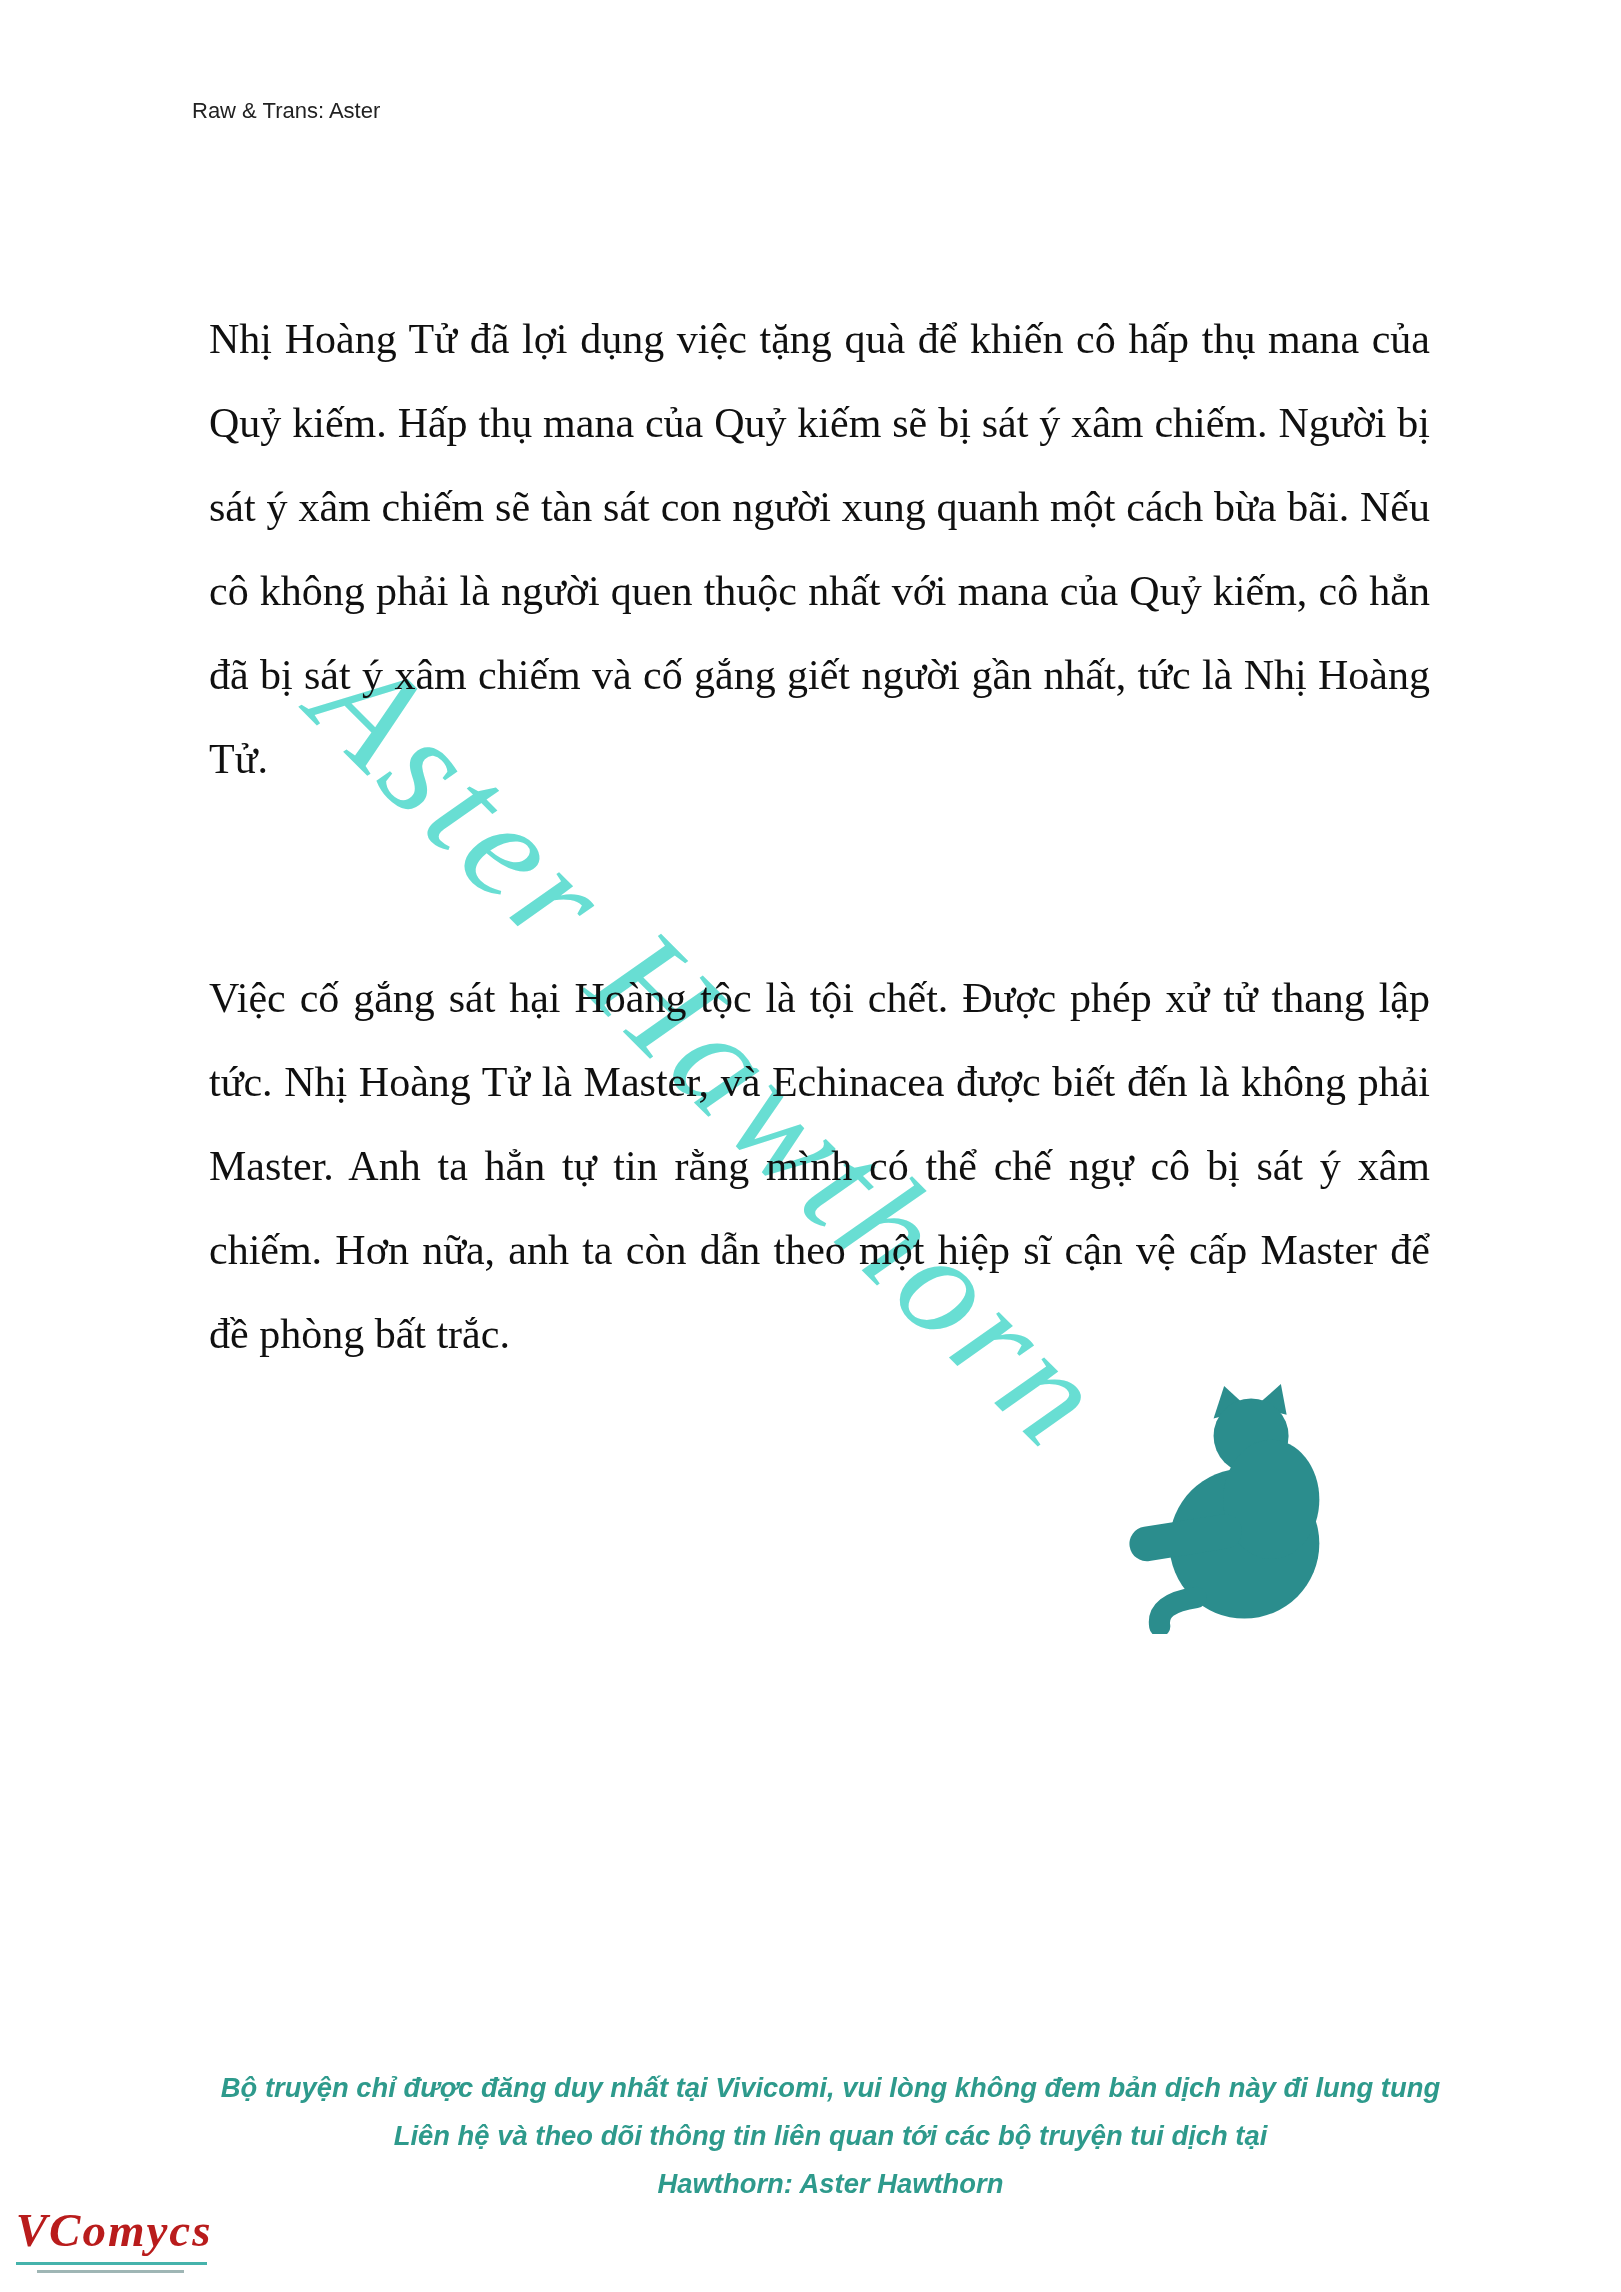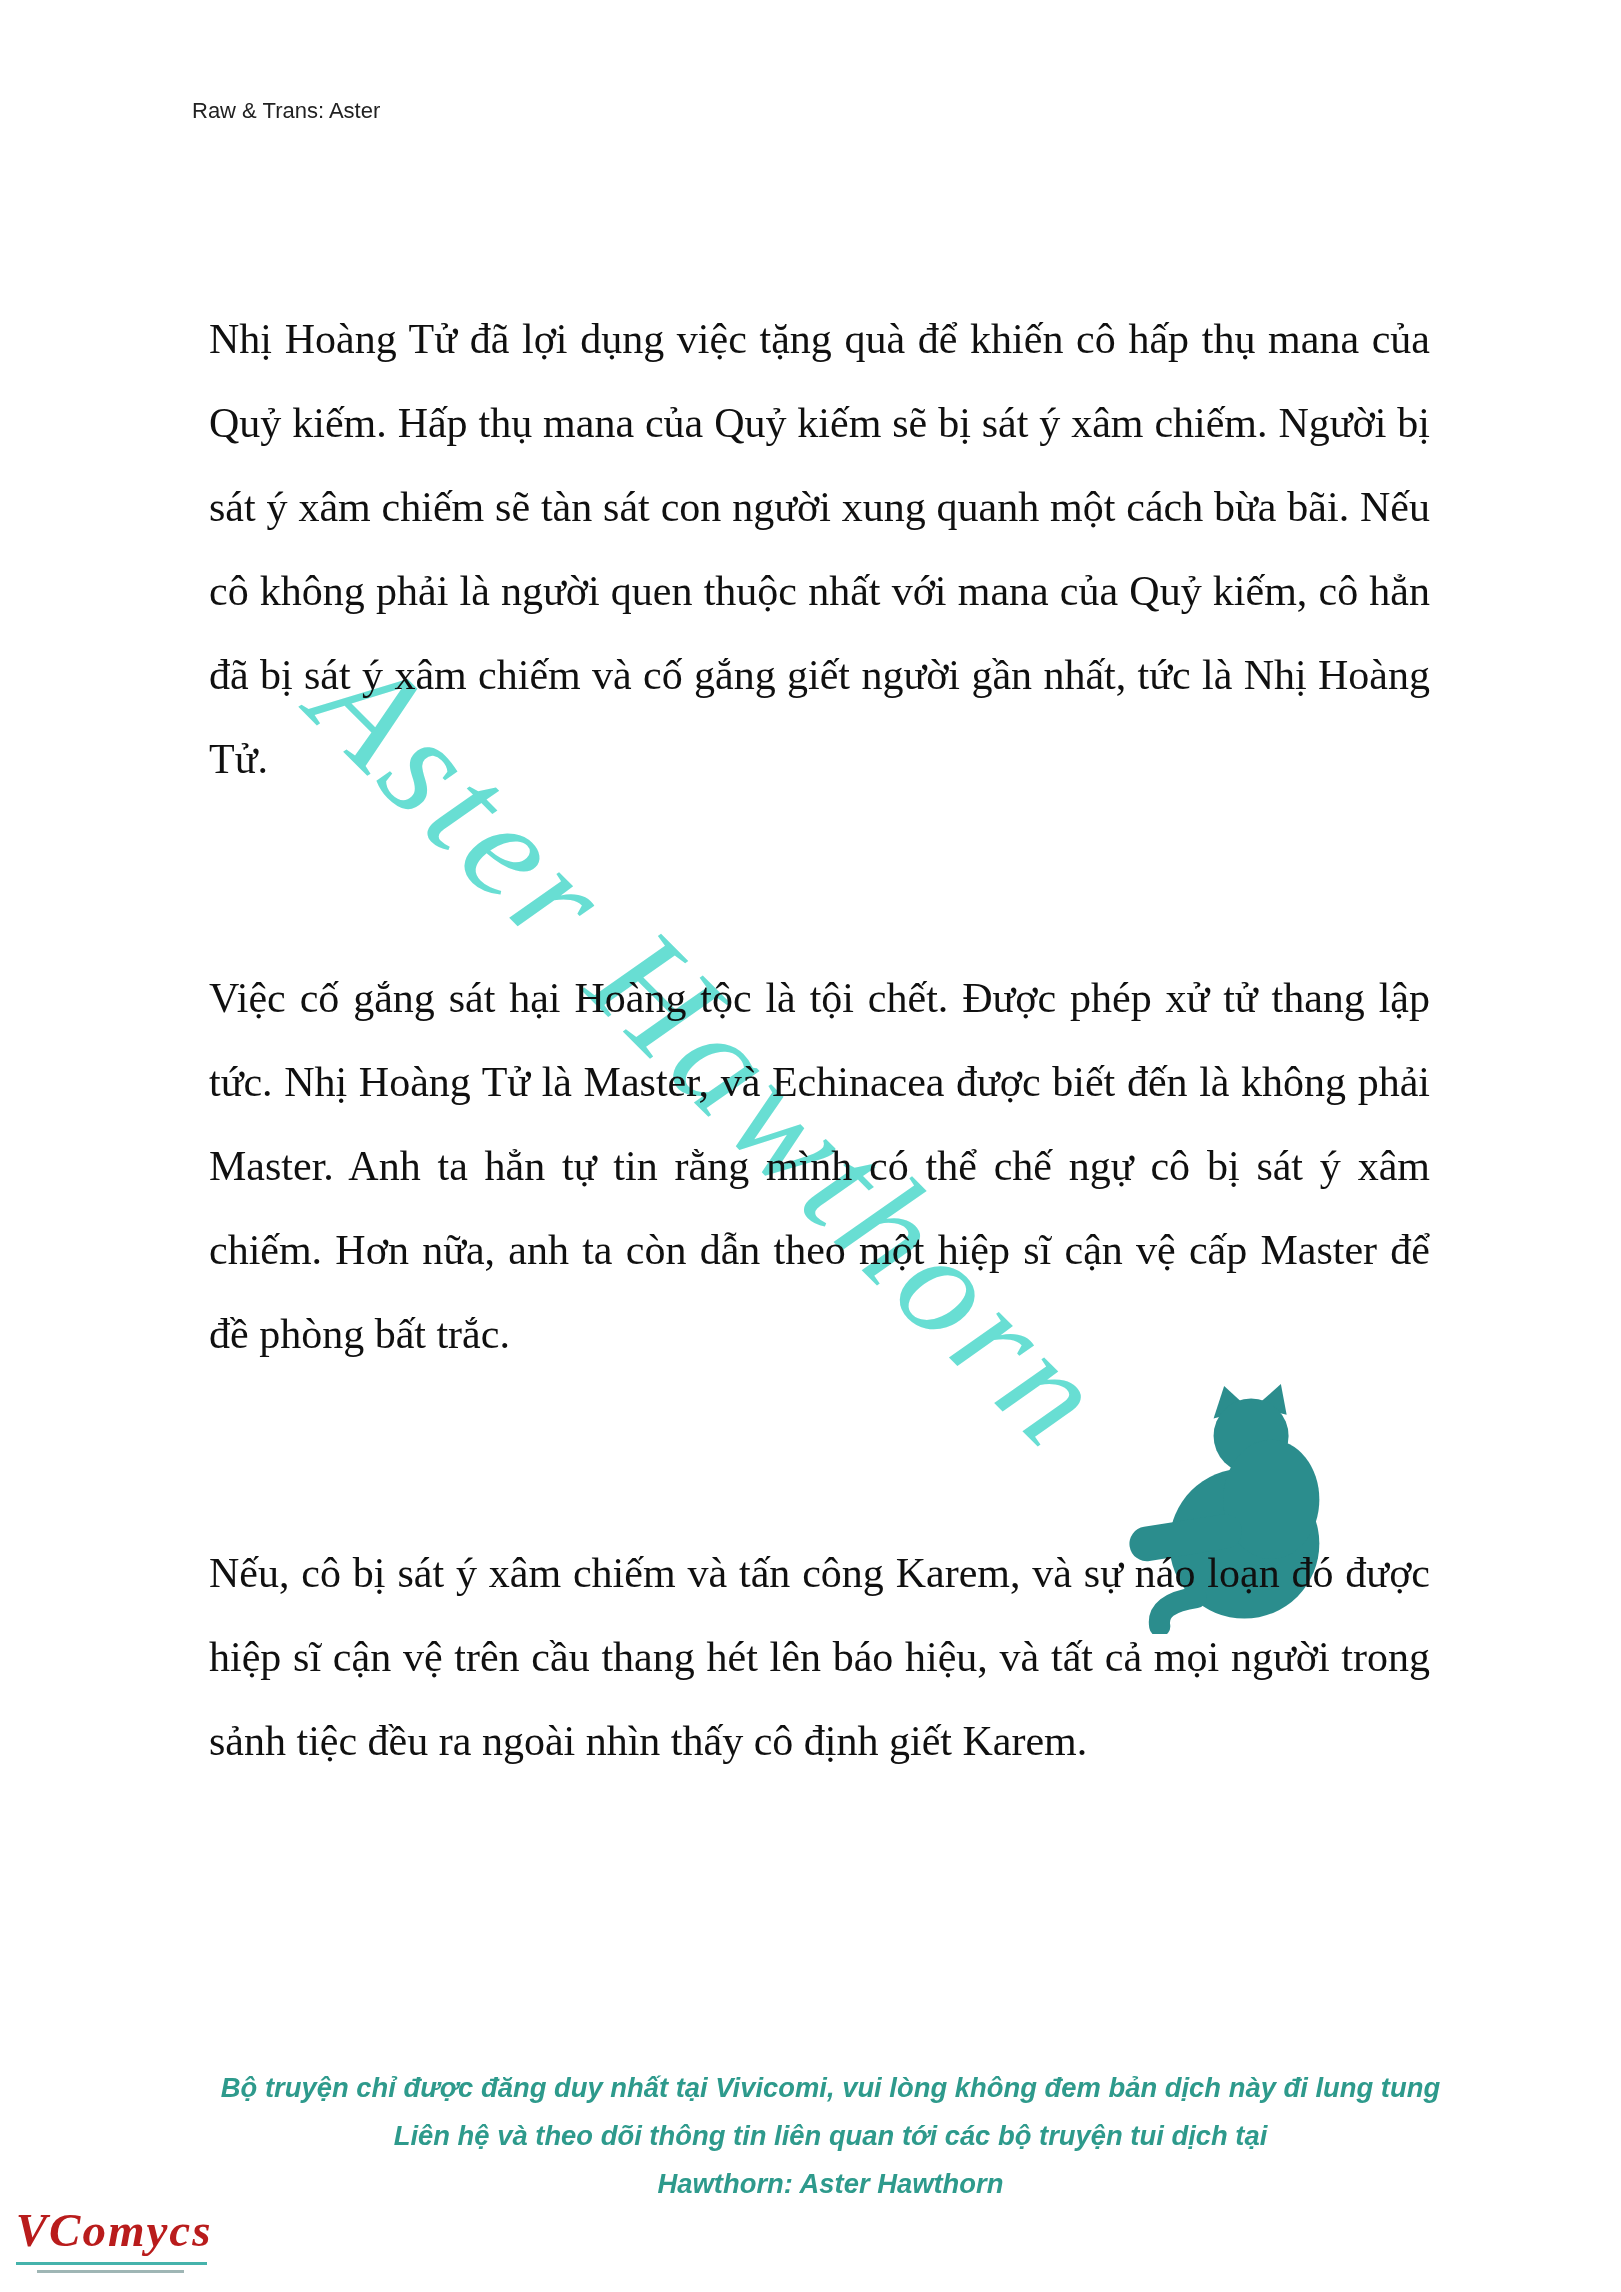--- a/index.html
+++ b/index.html
@@ -101,21 +101,20 @@
 
 <div class="page">
 
   <div class="header-credit">Raw &amp; Trans: Aster</div>
 
   <div class="watermark">Aster Hawthorn</div>
 
   <div class="body-text">
     <p>Nhị Hoàng Tử đã lợi dụng việc tặng quà để khiến cô hấp thụ mana của Quỷ kiếm. Hấp thụ mana của Quỷ kiếm sẽ bị sát ý xâm chiếm. Người bị sát ý xâm chiếm sẽ tàn sát con người xung quanh một cách bừa bãi. Nếu cô không phải là người quen thuộc nhất với mana của Quỷ kiếm, cô hẳn đã bị sát ý xâm chiếm và cố gắng giết người gần nhất, tức là Nhị Hoàng Tử.</p>
     <p>Việc cố gắng sát hại Hoàng tộc là tội chết. Được phép xử tử thang lập tức. Nhị Hoàng Tử là Master, và Echinacea được biết đến là không phải Master. Anh ta hẳn tự tin rằng mình có thể chế ngự cô bị sát ý xâm chiếm. Hơn nữa, anh ta còn dẫn theo một hiệp sĩ cận vệ cấp Master để đề phòng bất trắc.</p>
-    <p>Nếu, cô bị sát ý xâm chiếm và tấn công Karem, và sự náo loạn đó được hiệp sĩ cận vệ trên cầu thang hét lên báo hiệu, và tất cả mọi người trong sảnh tiệc đều ra ngoài nhìn thấy cô định giết Karem.</p>
   </div>
 
   <svg class="cat" viewBox="0 0 210 260" aria-hidden="true">
     <g fill="#2b8d8d" stroke="none">
 
       <polygon points="90,36 101,2 127,26"></polygon>
       <polygon points="133,24 160,0 166,32"></polygon>
 
       <circle cx="129" cy="54" r="39"></circle>
 

